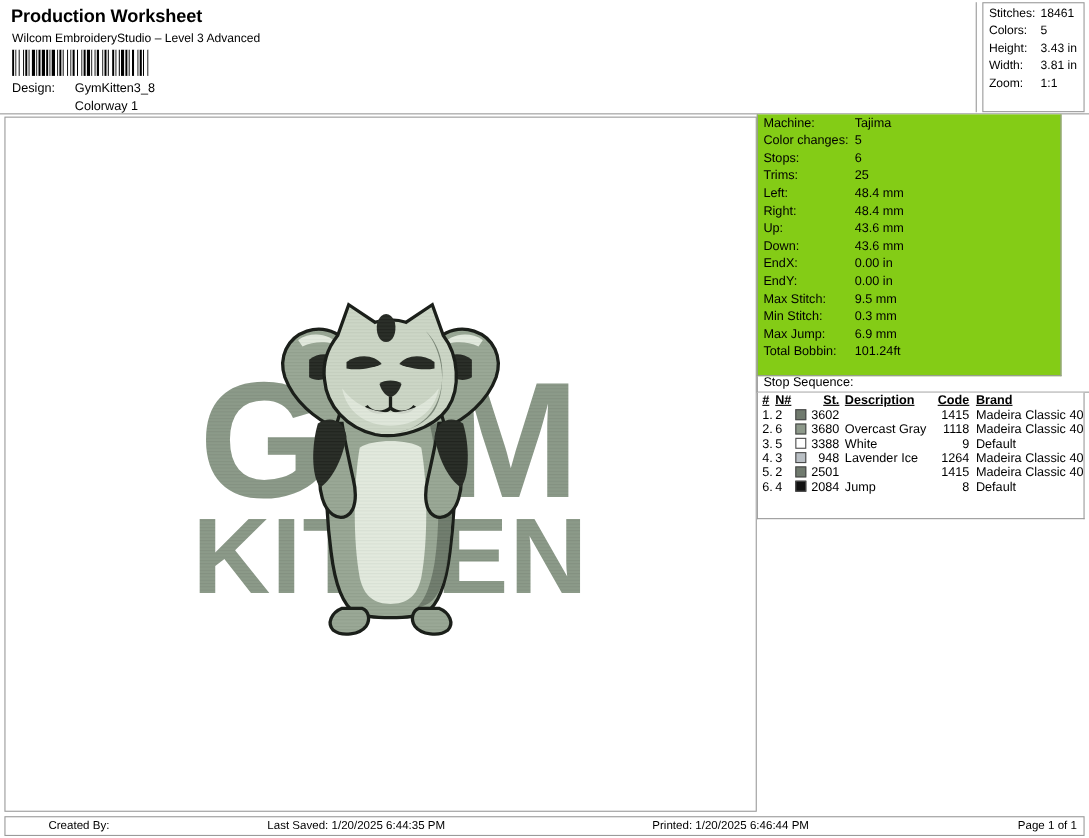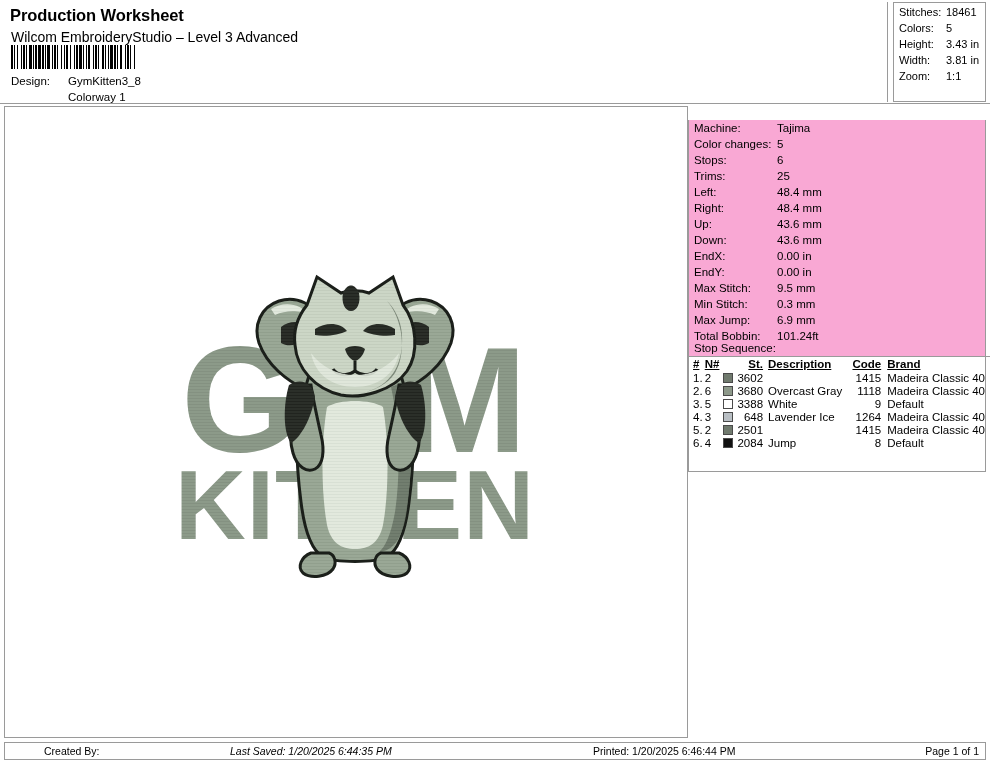--- a/index.html
+++ b/index.html
@@ -26,21 +26,21 @@
     width: 884px; height: 100px;
     border-right: 1px solid #9a9a9a;
   }
   #doc-title {
     position: absolute; left: 6px; top: 4px;
     font-size: 16.5px; font-weight: bold; color: #000;
     letter-spacing: -0.1px;
   }
   #app-name {
     position: absolute; left: 7px; top: 27px;
-    font-size: 14px; color: #000;
+    font-size: 11px; color: #000;
   }
   #barcode {
     position: absolute; left: 7px; top: 43px;
     width: 176px; height: 24px;
     background: #fff;
     overflow: hidden;
   }
   #barcode .bars { display: flex; height: 100%; align-items: stretch; }
   #barcode .bars i { display: block; background: #000; }
   .meta-row { position: absolute; font-size: 11.5px; color: #000; }
@@ -77,25 +77,25 @@
     position: absolute; left: 150px; top: 150px;
     width: 400px; height: 330px;
   }
 
   
   #info-col {
     position: absolute; left: 688px; top: 104px;
     width: 298px; height: 634px;
   }
   #machine-box {
-    position: absolute; left: 0; top: 16px;
-    width: 298px; height: 238px;
+    position: absolute; left: 0; top: 0;
+    width: 277px; height: 238px;
     border: 1px solid #9a9a9a;
     border-top: none;
-    background: #f9a8d4;
+    background: #84cc16;
     padding-top: 2px;
   }
   .mach-row {
     position: relative; height: 16px;
     font-size: 11.5px; color: #000;
   }
   .mach-row .k { position: absolute; left: 5px; top: 0; }
   .mach-row .v { position: absolute; left: 88px; top: 0; }
 
   #stopseq-title {
@@ -151,21 +151,21 @@
   #footer {
     position: absolute; left: 4px; top: 742px;
     width: 982px; height: 18px;
     border: 1px solid #9a9a9a;
   }
   .foot {
     position: absolute; top: 2px;
     font-size: 10.5px; color: #000;
   }
   #foot-created { left: 6px; margin-left: 33px; }
-  #foot-saved   { left: 225px; font-style: italic; }
+  #foot-saved   { left: 238px; }
   #foot-printed { left: 588px; }
   #foot-page    { right: 6px; }
 </style>
 </head>
 <body>
 
 <div id="page">
 
   <div id="header-band">
 
@@ -487,21 +487,21 @@
               <td class="c-sw"><span class="swatch" style="background: rgb(255, 255, 255);"></span></td>
               <td class="c-st">3388</td>
               <td class="c-desc">White</td>
               <td class="c-code">9</td>
               <td class="c-brand">Default</td>
             </tr>
             <tr>
               <td class="c-num">4.</td>
               <td class="c-nnum">3</td>
               <td class="c-sw"><span class="swatch" style="background: rgb(185, 191, 196);"></span></td>
-              <td class="c-st">648</td>
+              <td class="c-st">948</td>
               <td class="c-desc">Lavender Ice</td>
               <td class="c-code">1264</td>
               <td class="c-brand">Madeira Classic 40</td>
             </tr>
             <tr>
               <td class="c-num">5.</td>
               <td class="c-nnum">2</td>
               <td class="c-sw"><span class="swatch" style="background: rgb(112, 122, 110);"></span></td>
               <td class="c-st">2501</td>
               <td class="c-desc"></td>

